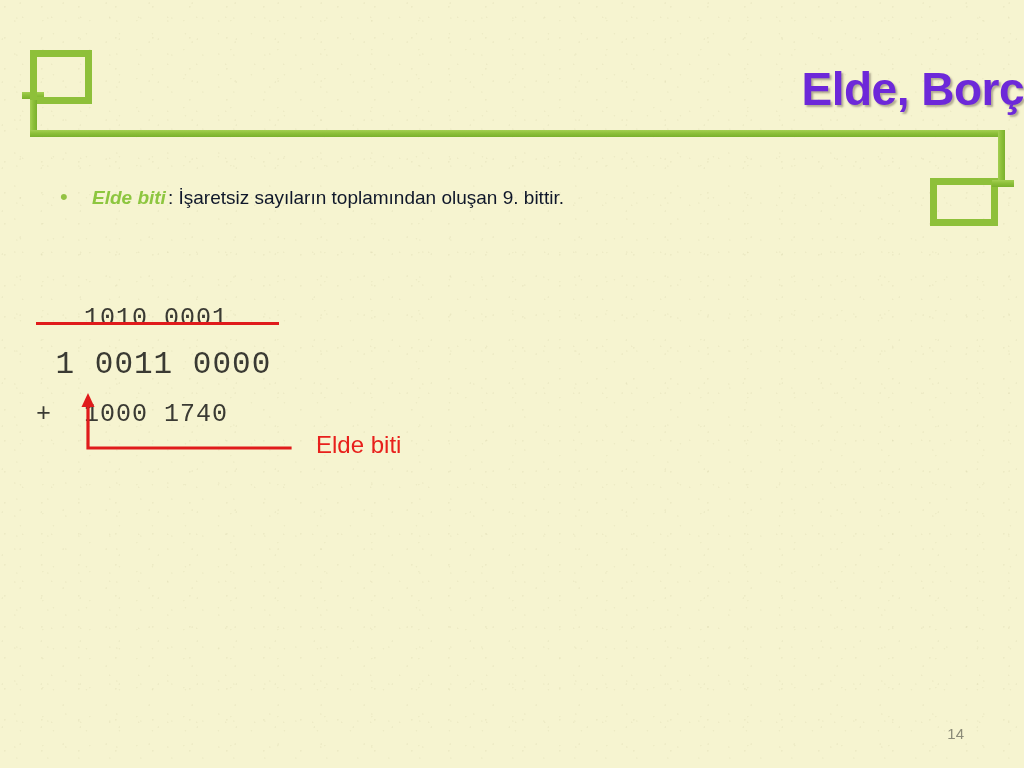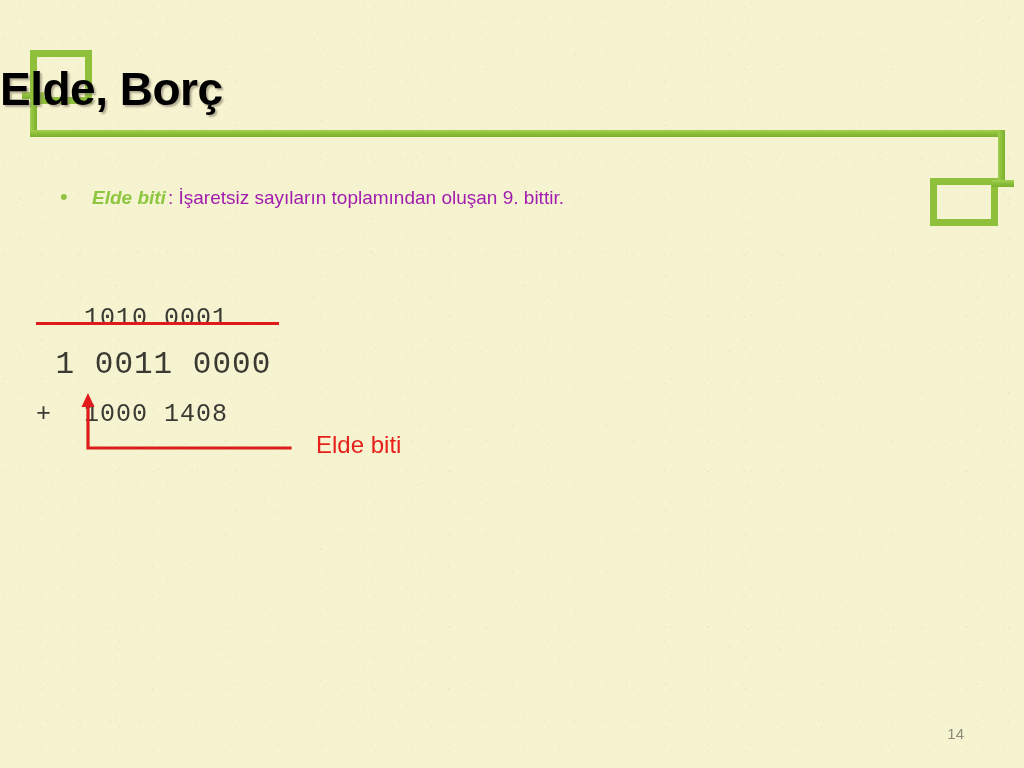--- a/index.html
+++ b/index.html
@@ -56,25 +56,25 @@
     border: 7px solid #8ec03a;
     background: transparent;
   }
 
   
   #title {
     position: absolute;
     left: 0;
     top: 62px;
     width: 1024px;
-    text-align: left;
+    text-align: right;
     font-family: "Liberation Sans", sans-serif;
     font-size: 46px;
     font-weight: bold;
-    color: #000000;
+    color: #6d28d9;
     letter-spacing: -0.5px;
     text-shadow: 2px 2px 2px rgba(120,110,95,0.55);
   }
 
   
   #bullet-row {
     position: absolute;
     left: 60px;
     top: 186px;
     width: 900px;
@@ -90,21 +90,21 @@
     width: 32px;
     flex: 0 0 32px;
   }
   #bullet-term {
     color: #8dc63f;
     font-weight: bold;
     font-style: italic;
     margin-right: 2px;
   }
   #bullet-text {
-    color: #a21caf;
+    color: #0f172a;
     margin-top: 24px;
   }
 
   
   #calc {
     position: absolute;
     left: 36px;
     top: 239px;
     font-family: "Liberation Mono", "DejaVu Sans Mono", monospace;
     font-size: 25px;
@@ -185,21 +185,21 @@
 
   <div id="bullet-row">
     <span id="bullet-dot">•</span>
     <span>
       <span id="bullet-term">Elde biti</span><span id="bullet-text">: İşaretsiz sayıların toplamından oluşan 9. bittir.</span>
     </span>
   </div>
 
   <div id="calc">
     <div class="calc-row">   1010 0001</div>
-    <div class="calc-row">+  1000 1408</div>
+    <div class="calc-row">+  1000 1740</div>
   </div>
 
   <div id="calc-rule"></div>
 
   <div id="calc-result"> 1 0011 0000</div>
 
   <svg id="callout-arrow" width="240" height="80" viewBox="0 0 240 80">
     <path d="M 220 60 L 18 60 L 18 14" fill="none" stroke="#e01b1b" stroke-width="3.2" stroke-linecap="square" stroke-linejoin="miter"></path>
     <path d="M 18 5 L 11.5 19 L 24.5 19 Z" fill="#e01b1b"></path>
   </svg>

